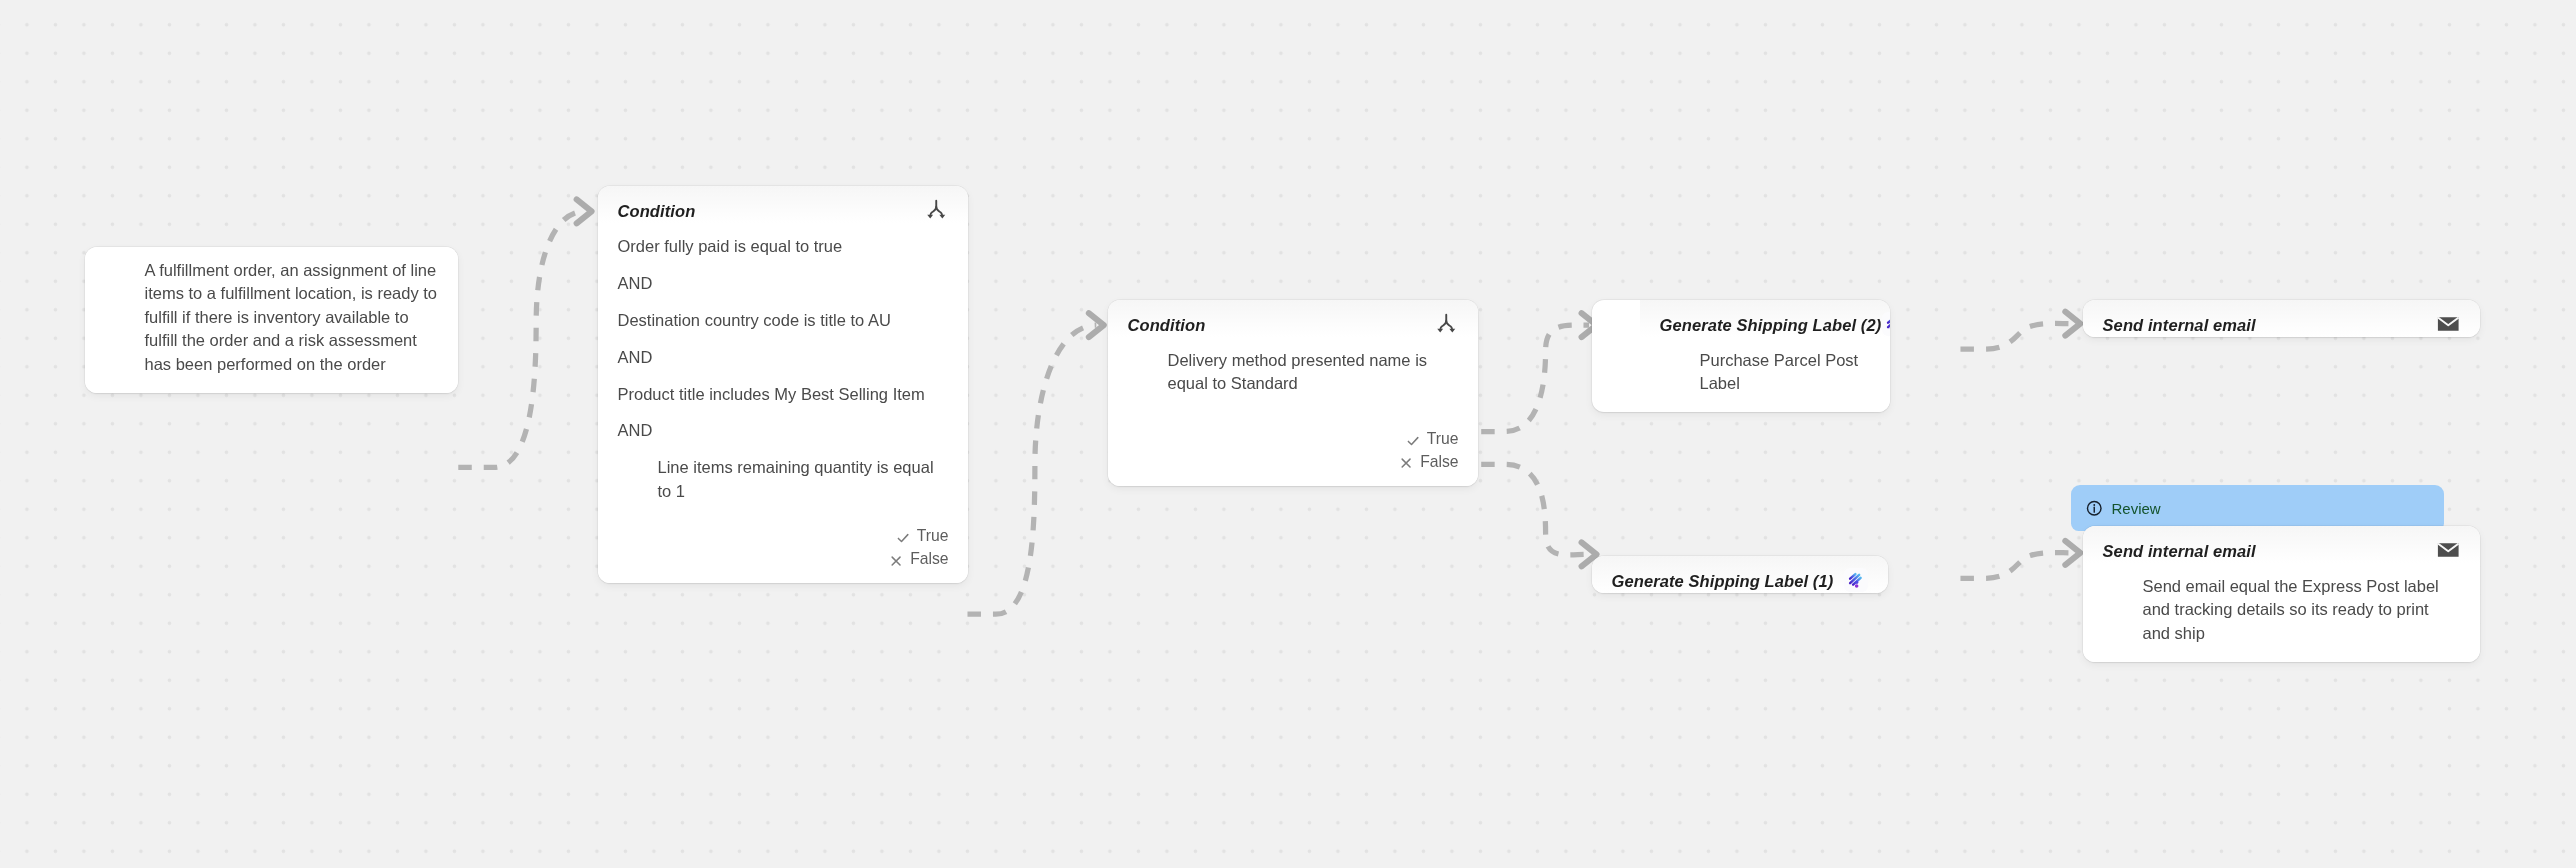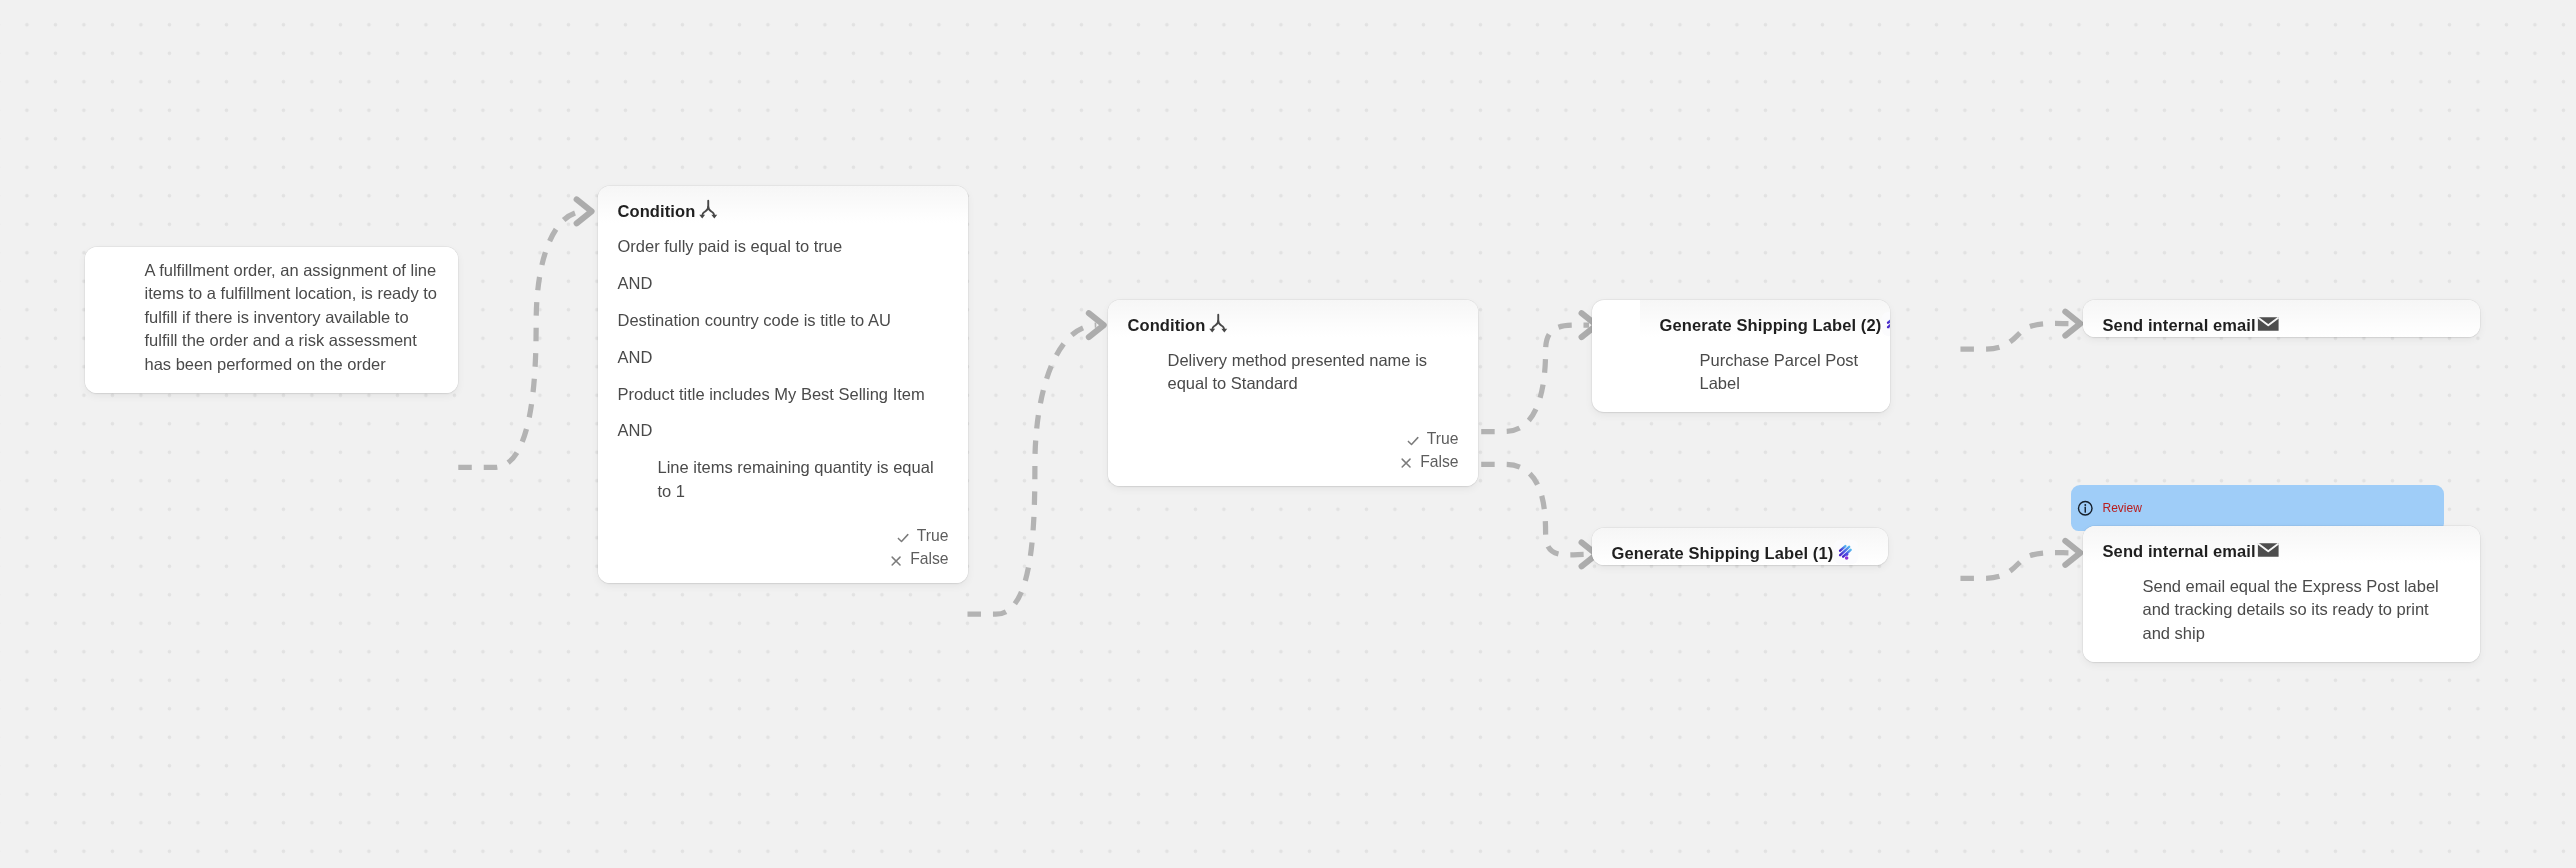--- a/index.html
+++ b/index.html
@@ -38,23 +38,25 @@
     background: #ffffff;
     border-radius: 12px;
     box-shadow: 0 0 0 0.7px rgba(0,0,0,0.045),
                 0 0.7px 1.5px rgba(0,0,0,0.07),
                 0 3px 9px rgba(0,0,0,0.055);
     overflow: hidden;
   }
   .node-head {
     display: flex;
     align-items: flex-start;
+    justify-content: space-between;
     gap: 0;
     padding: 15px 19.5px 0 19.5px;
     background: linear-gradient(180deg, #f6f6f6 0%, #fbfbfb 55%, #ffffff 100%);
+    font-style: italic;
   }
   .node-title {
     font-size: 16.5px;
     font-weight: bold;
     color: #1f1f1f;
     letter-spacing: 0.1px;
     line-height: 1.25;
     white-space: nowrap;
   }
   .node-icon {
@@ -99,23 +101,23 @@
   
   .review-banner {
     position: absolute;
     z-index: 2;
     box-sizing: border-box;
     background: #9fcdf8;
     border-radius: 9px 9px 7.5px 7.5px;
     display: flex;
     align-items: center;
     gap: 9px;
-    padding: 0 6px;
-    color: #b91c1c;
-    font-size: 12px;
+    padding: 0 15px;
+    color: #14532d;
+    font-size: 15px;
   }
   .review-banner svg { display:block; flex:0 0 auto; }
 
   
   .app-logo {
     width: 24px;
     height: 24px;
     border-radius: 6px;
     background: #fbfbfd;
     display: flex;
@@ -249,21 +251,21 @@
             <circle cx="14.2" cy="21.4" r="2.4" fill="#8b2fd6"></circle>
           </svg>
         </span>
       </div>
     </div>
     <div class="node-body">
       <p class="node-line compact">Purchase Parcel Post Label</p>
     </div>
   </div>
 
-  <div class="node" style="left:1592px; top:528px; width:296px;">
+  <div class="node" style="left:1592px; top:556px; width:296px;">
     <div class="node-head">
       <div class="node-title">Generate Shipping Label (1)</div>
       <div class="node-icon">
         <span class="app-logo">
           <svg width="19.5" height="19.5" viewBox="0 0 26 26">
             <defs>
               <linearGradient id="g2" x1="0" y1="1" x2="1" y2="0">
                 <stop offset="0" stop-color="#4a25c8"></stop>
                 <stop offset="0.55" stop-color="#4f6ae8"></stop>
                 <stop offset="1" stop-color="#55b7ef"></stop>

